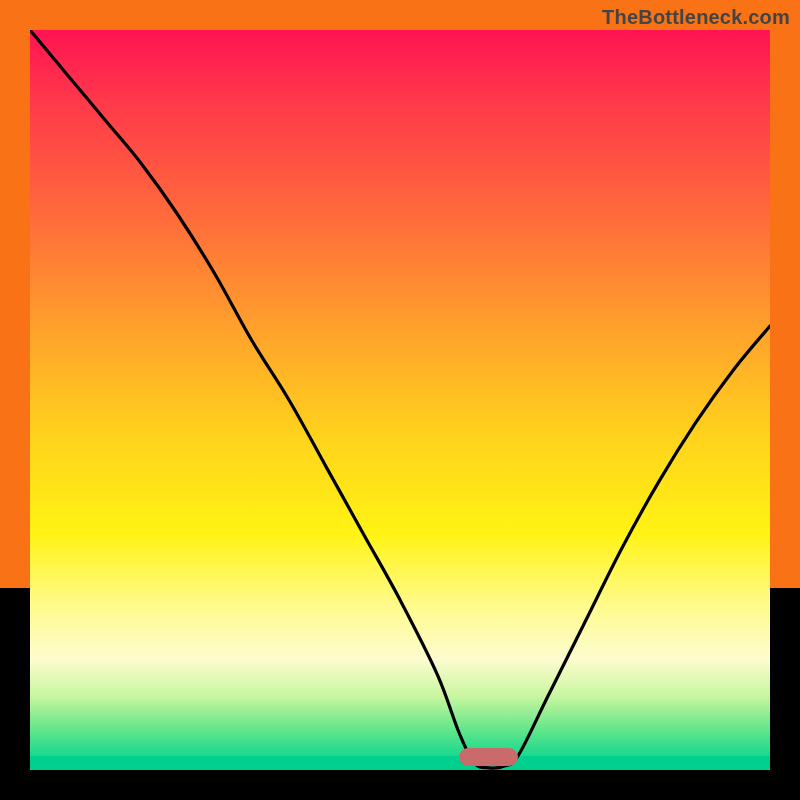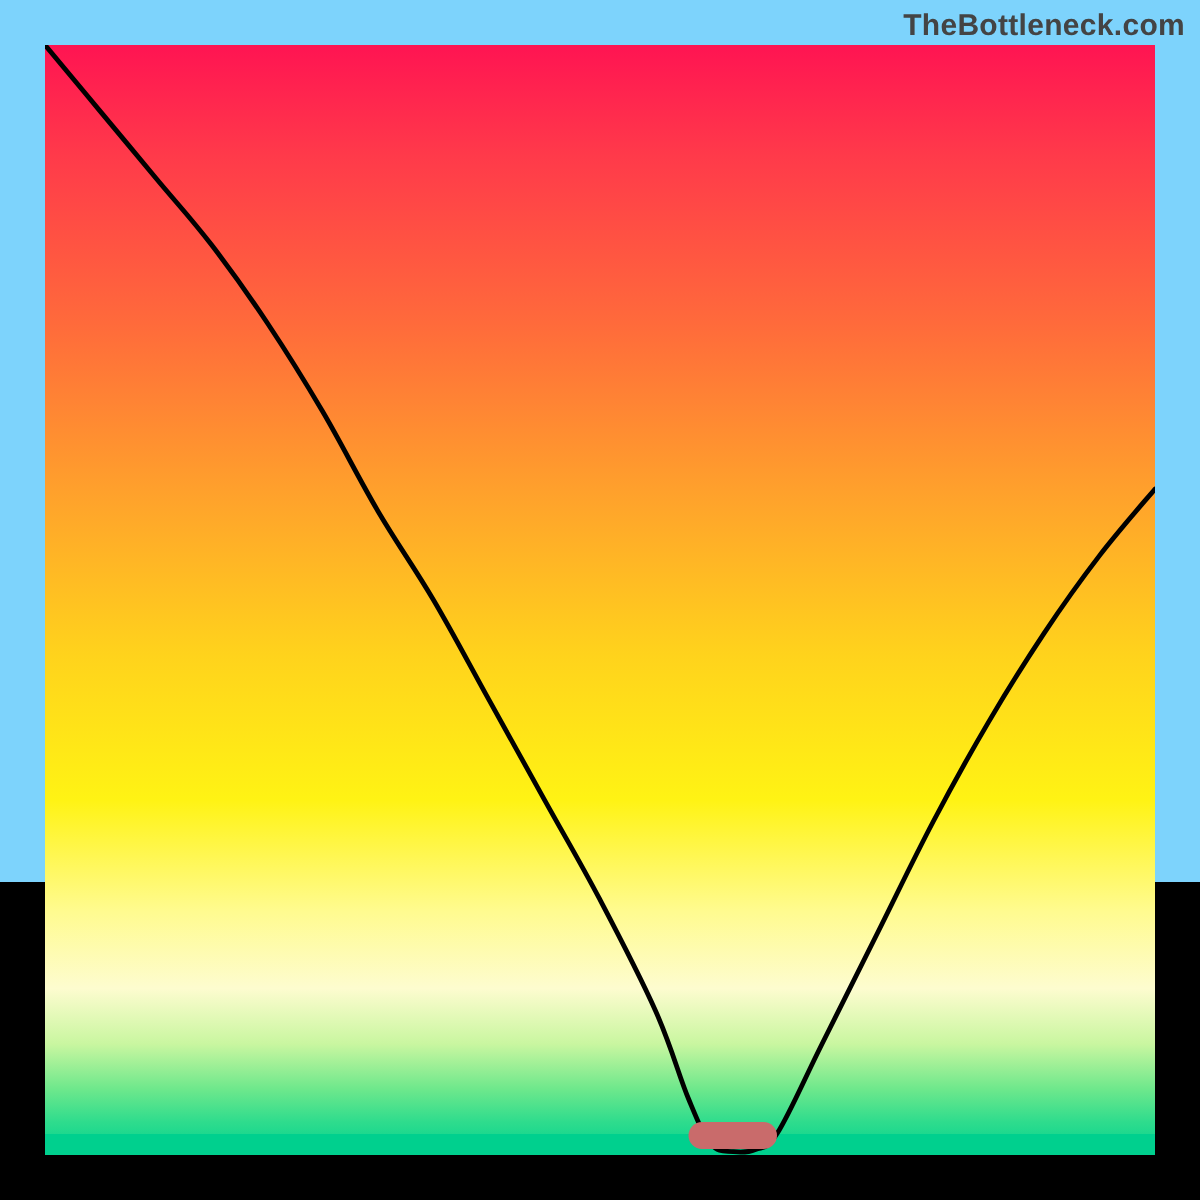--- a/index.html
+++ b/index.html
@@ -8,21 +8,21 @@
     width: 800px;
     height: 800px;
     background: #000;
     overflow: hidden;
     font-family: Arial, Helvetica, sans-serif;
   }
   .frame {
     position: relative;
     width: 800px;
     height: 588px;
-    background: #7dd3fc;
+    background: #f97316;
   }
   .watermark {
     position: absolute;
     top: 6px;
     right: 10px;
     color: #444;
     font-size: 20px;
     font-weight: bold;
     letter-spacing: 0.2px;
     z-index: 20;

